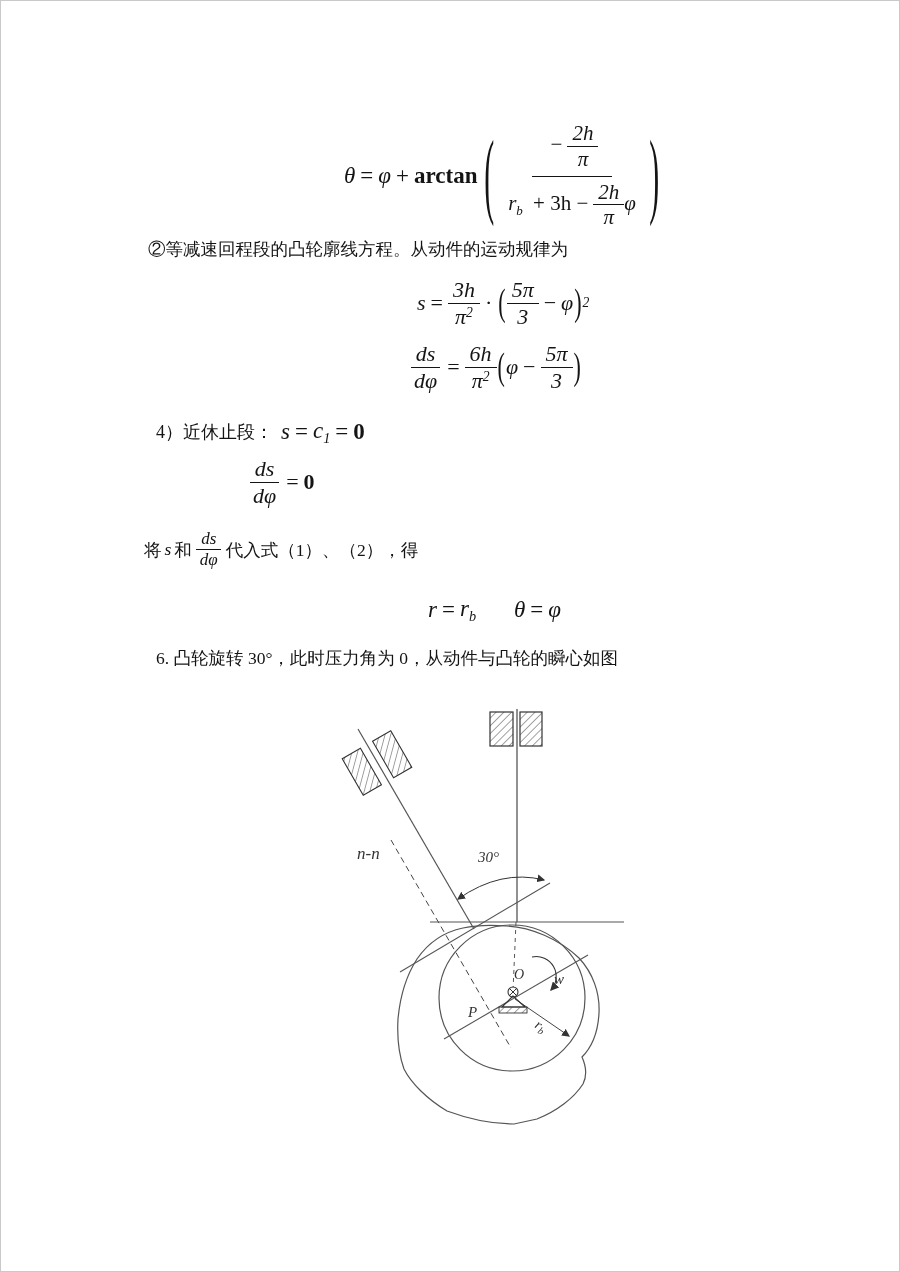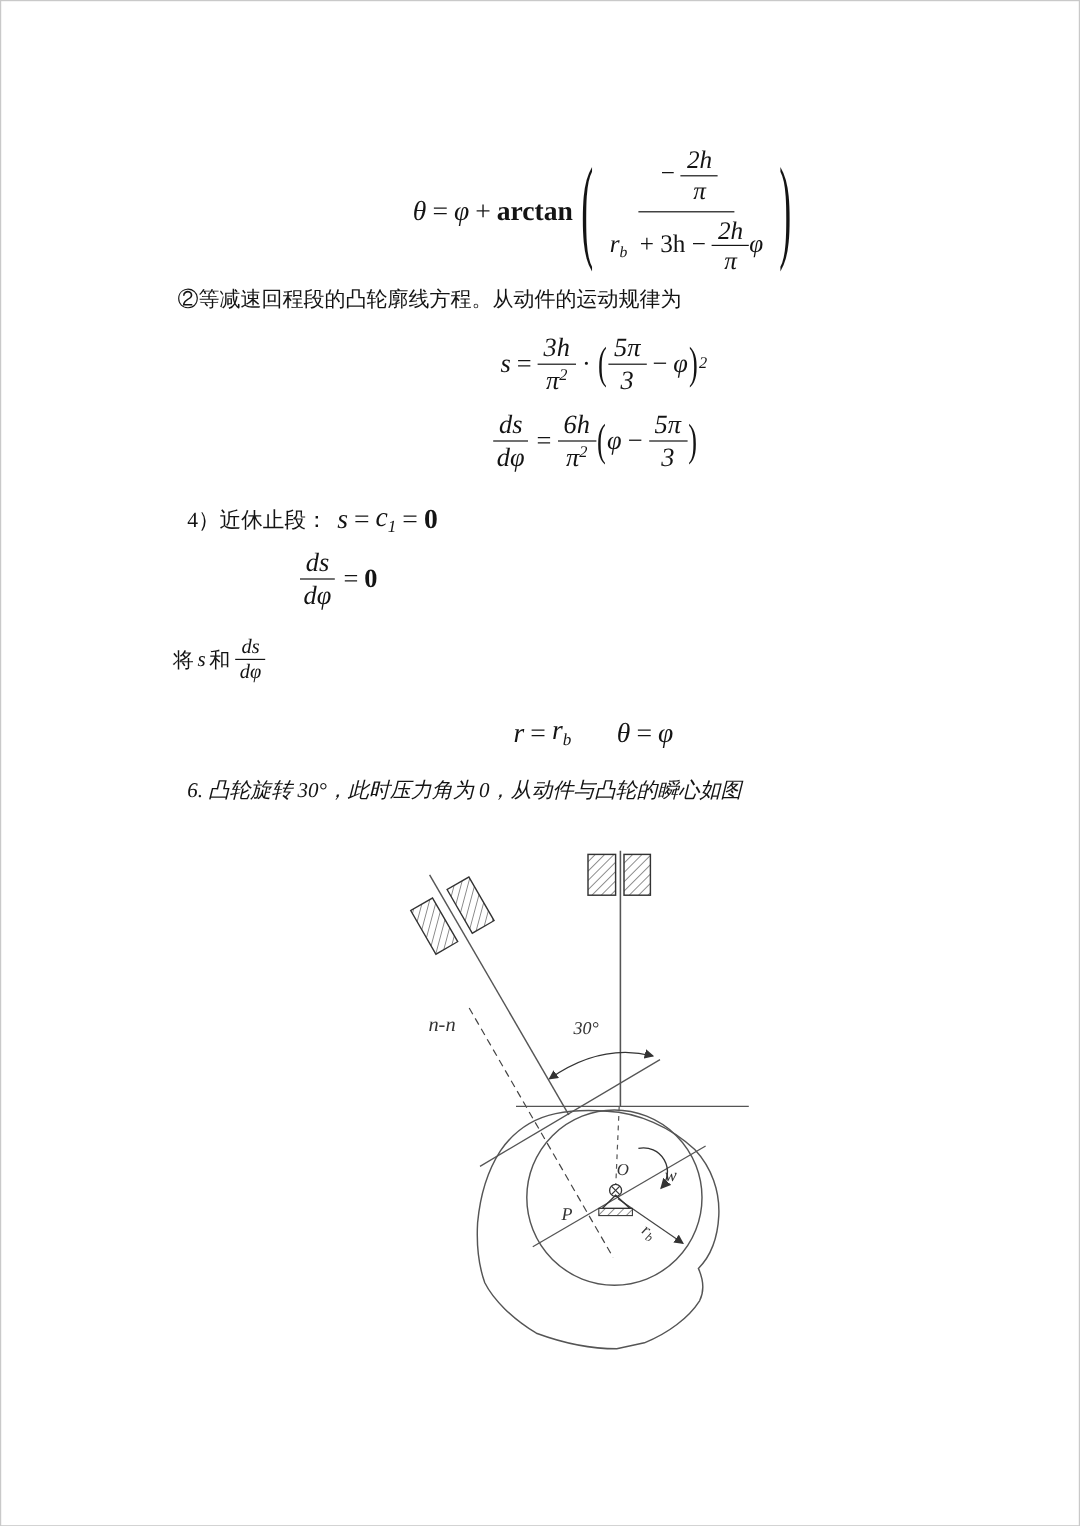--- a/index.html
+++ b/index.html
@@ -130,33 +130,34 @@
   </div>
 
   <div class="abs cjk" style="left:143px;top:528px;">
     <span>将</span>
     <span class="mvar">s</span>
     <span>和</span>
     <span class="frac minifrac">
       <span class="fnum">ds</span>
       <span class="fden">dφ</span>
     </span>
+    <span>代入式（1）、（2），得</span>
   </div>
 
   <div class="abs math" style="left:427px;top:595px;font-size:23px;">
     <span>r</span>
     <span class="op">=</span>
     <span><span>r</span><span class="sub">b</span></span>
     <span style="width:38px;display:inline-block;"></span>
     <span>θ</span>
     <span class="op">=</span>
     <span>φ</span>
   </div>
 
-  <div class="abs cjk" style="left:155px;top:645px;font-style:italic;">
+  <div class="abs cjk" style="left:155px;top:645px;">
     <span>6. 凸轮旋转 30°，此时压力角为 0，从动件与凸轮的瞬心如图</span>
   </div>
 
   <svg class="abs" style="left:0;top:0;" width="898" height="1270" viewBox="0 0 898 1270">
     <defs>
       <pattern id="hatch" patternUnits="userSpaceOnUse" width="5.5" height="5.5" patternTransform="rotate(45)">
         <line x1="0" y1="0" x2="0" y2="5.5" stroke="#555" stroke-width="1.1"></line>
       </pattern>
       <marker id="arr" viewBox="0 0 10 10" refX="8.5" refY="5" markerWidth="8" markerHeight="8" orient="auto-start-reverse">
         <path d="M0,0 L10,5 L0,10 z" fill="#333"></path>

